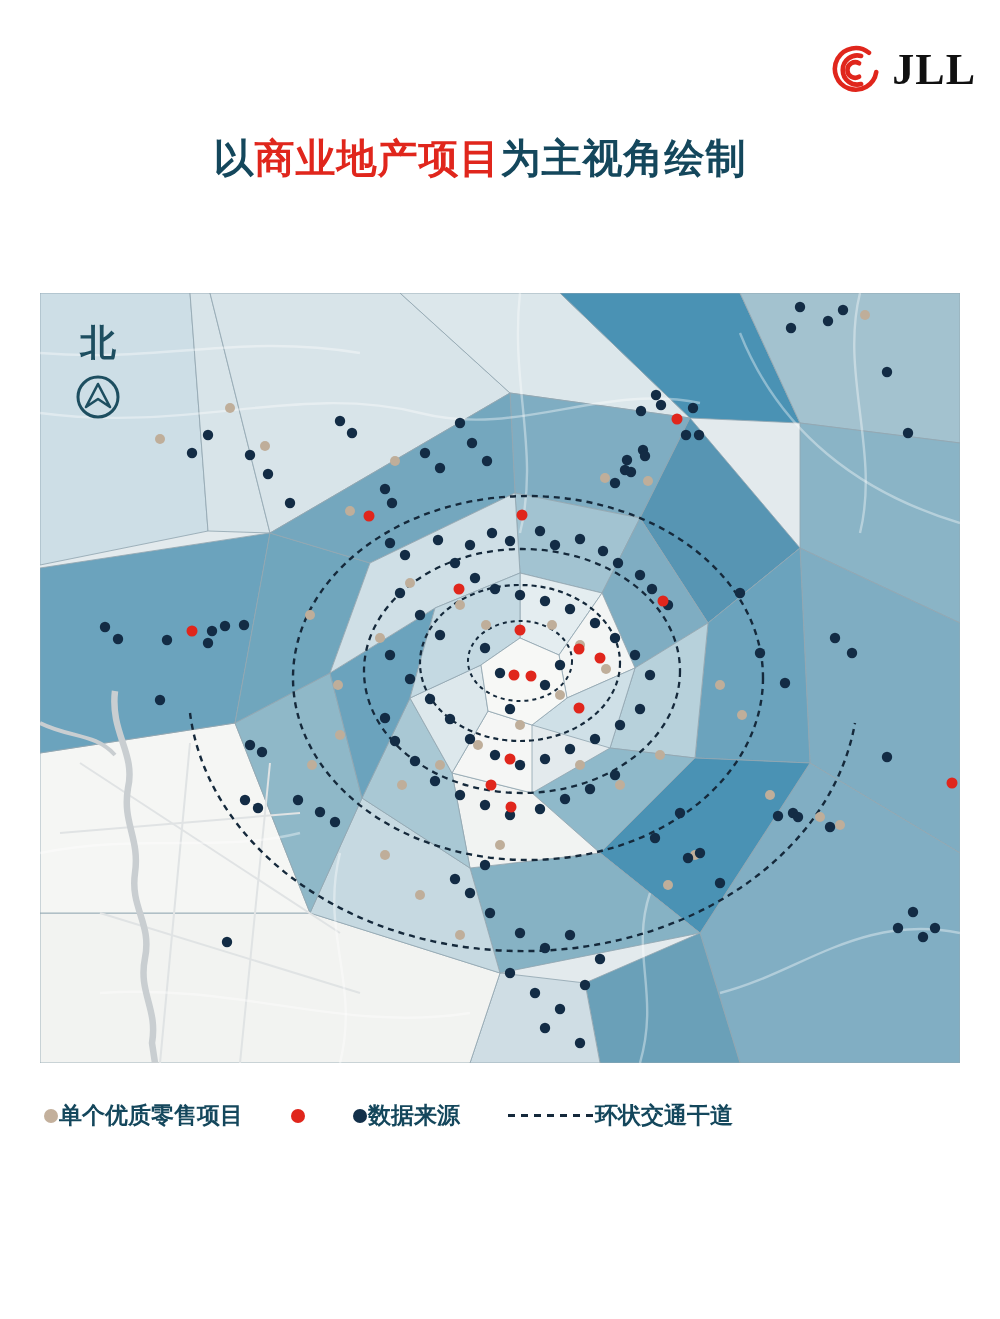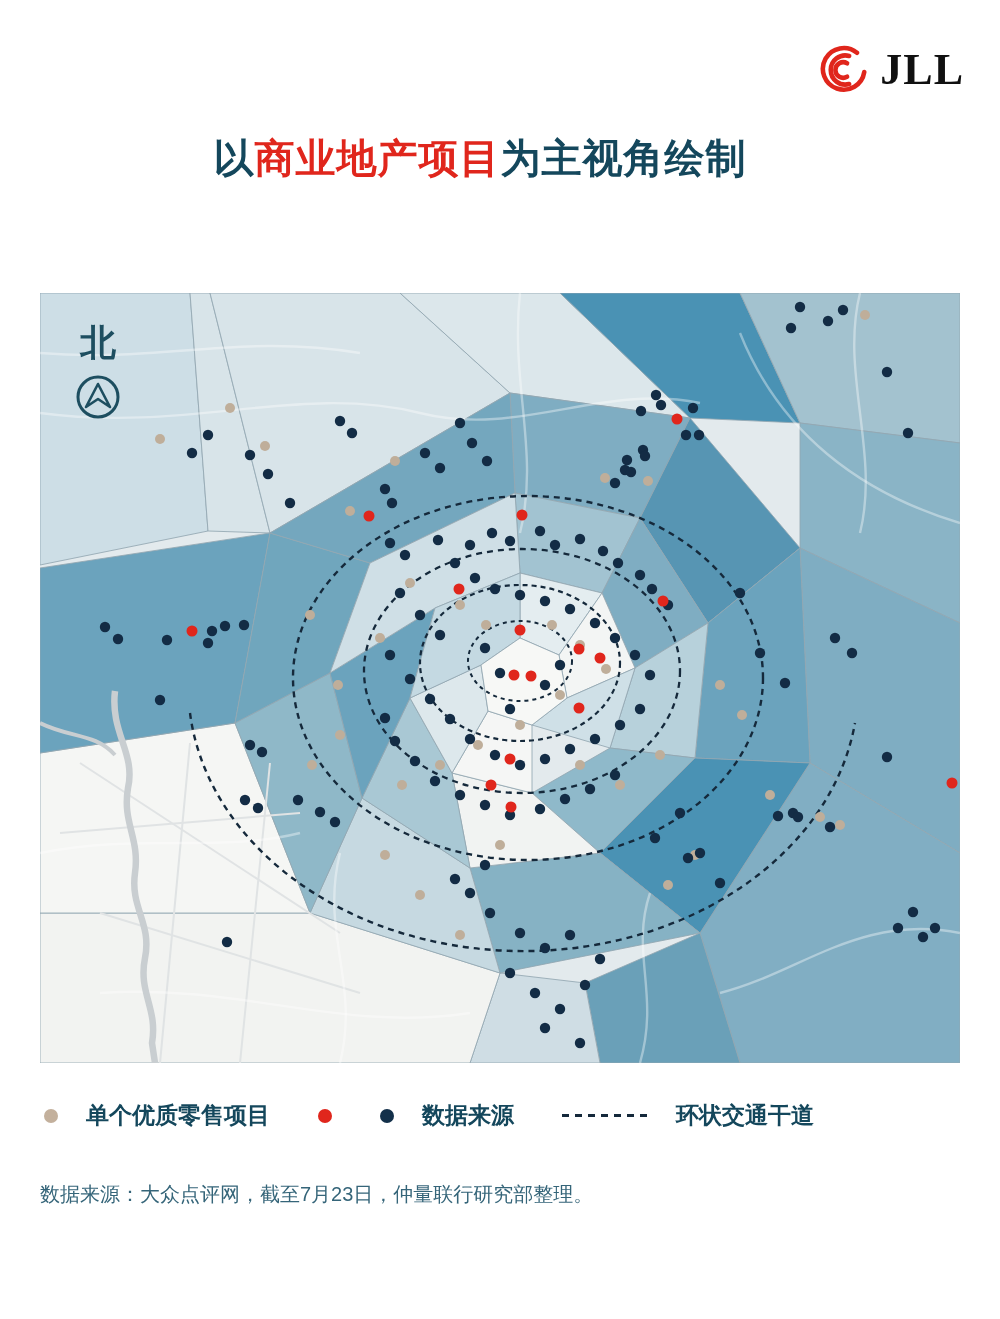--- a/index.html
+++ b/index.html
@@ -1,34 +1,34 @@
 <!DOCTYPE html>
 <html><head>
 <meta charset="utf-8">
 <style>
   html,body{margin:0;padding:0;}
   body{
     width:1000px;height:1319px;position:relative;background:#ffffff;
     font-family:"Liberation Sans","DejaVu Sans",sans-serif;overflow:hidden;
   }
   
-  .logo{position:absolute;top:44px;right:36px;display:flex;align-items:center;gap:9px;}
+  .logo{position:absolute;top:44px;right:24px;display:flex;align-items:center;gap:9px;}
   .logo .word{font-family:"Liberation Serif","DejaVu Serif",serif;font-weight:700;
     font-size:44px;color:#101010;letter-spacing:1px;line-height:1;}
   
   .title{position:absolute;top:130px;left:0;width:960px;text-align:center;
     font-size:40px;font-weight:800;color:#14475c;line-height:1.42;letter-spacing:1px;}
   .title .red{color:#e0261c;}
   .title svg{vertical-align:-4px;margin:0 3px;}
   
   .map{position:absolute;left:40px;top:293px;width:920px;height:770px;background:#e3eaed;}
   .map svg{display:block;}
   
   .legend{position:absolute;left:44px;top:1100px;width:916px;display:flex;align-items:center;gap:48px;}
-  .legend .item{display:flex;align-items:center;gap:28px;font-size:23px;font-weight:700;color:#14475c;white-space:nowrap;}
+  .legend .item{display:flex;align-items:center;gap:1px;font-size:23px;font-weight:700;color:#14475c;white-space:nowrap;}
   .legend .dot{width:14px;height:14px;border-radius:50%;flex:0 0 auto;}
   .legend .dash{width:86px;height:3px;flex:0 0 auto;}
   
   .footer{position:absolute;left:40px;top:1178px;width:930px;color:#356579;font-size:20px;line-height:1.6;}
   .footer .src{margin-bottom:8px;}
 </style>
 </head>
 <body>
 
 <div class="logo">
@@ -316,14 +316,13 @@
       <span class="dot" style="background: rgb(19, 48, 74);"></span>
       <span>数据来源</span>
     </div>
     <div class="item">
       <span class="dash" style="background: repeating-linear-gradient(90deg, rgb(21, 41, 59) 0px, rgb(21, 41, 59) 7px, transparent 7px, transparent 13px);"></span>
       <span>环状交通干道</span>
     </div>
   </div>
 
 <div class="footer">
-  <div class="src">数据来源：大众点评网，截至7月23日，仲量联行研究部整理。</div>
 </div>
 
 </body></html>

